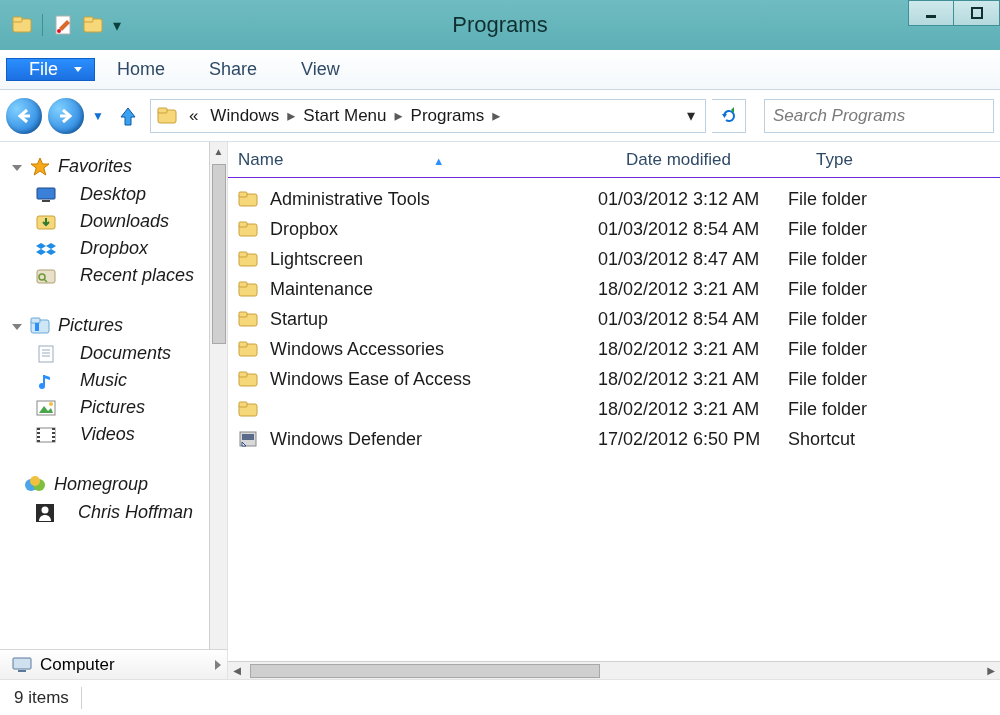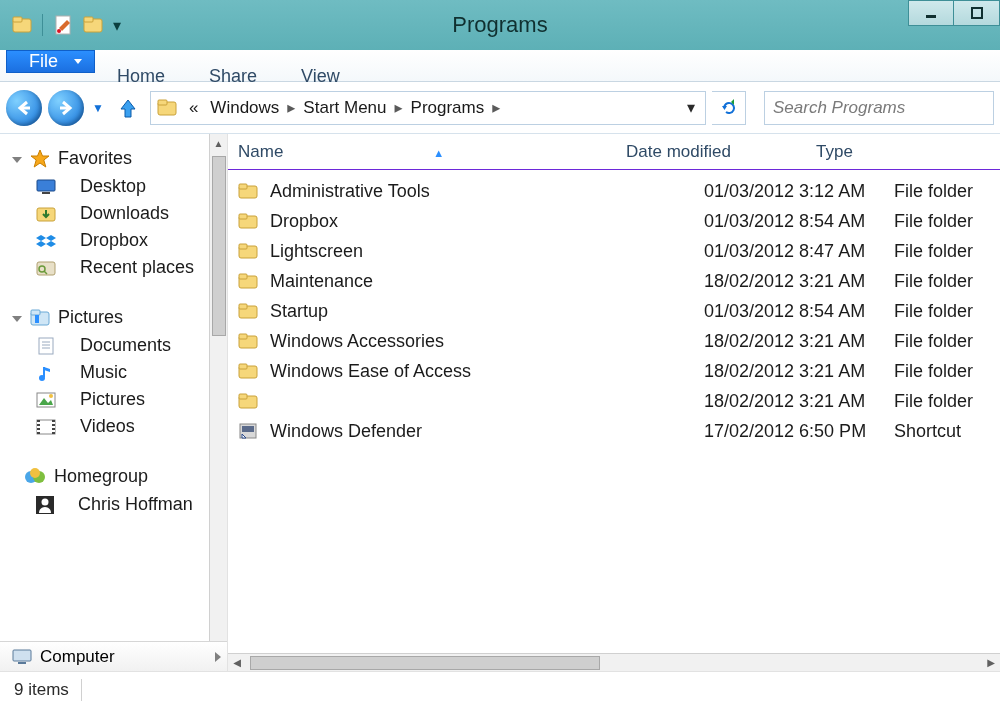--- a/index.html
+++ b/index.html
@@ -6,21 +6,21 @@
 body { width: 1000px; height: 715px; overflow: hidden; background: #fff; }
 
 
 .titlebar { height: 50px; background: linear-gradient(#6fbcc2,#5db0b6); display: flex; align-items: center; position: relative; }
 .titlebar .qat { display: flex; align-items: center; gap: 10px; padding-left: 12px; }
 .titlebar .title { position: absolute; left: 50%; transform: translateX(-50%); font-size: 22px; color: #103030; }
 .titlebar .winbtns { position:absolute; right:0; top:0; display:flex; }
 .winbtn { width:46px; height:26px; background:linear-gradient(#cfe9ec,#b4d9dd); border:1px solid #3e8f97; display:flex; align-items:center; justify-content:center; font-size:14px; }
 
 
-.ribbon { height: 32px; background: linear-gradient(#fff,#f4f8fb); border-bottom: 1px solid #c9d7e2; display:flex; align-items:flex-start; }
+.ribbon { height: 40px; background: linear-gradient(#fff,#f4f8fb); border-bottom: 1px solid #c9d7e2; display:flex; align-items:center; }
 .filetab { background: linear-gradient(#2b8fff,#1b6fe0); color:#fff; padding:0 22px; display:flex; align-items:center; font-size:18px; border:1px solid #0f5fc8; position:relative; margin-left:6px; }
 .filetab::after{content:"";position:absolute;right:12px;bottom:8px;width:0;height:0;border-left:4px solid transparent;border-right:4px solid transparent;border-top:5px solid #fff;}
 .tab { padding:16px 22px; display:flex; align-items:center; font-size:18px; color:#2f4a66; cursor:default; }
 
 
 .navrow { height: 52px; background:#fff; border-bottom:1px solid #d6e2ec; display:flex; align-items:center; padding:0 6px; gap:6px; }
 .navcircle { width:36px;height:36px;border-radius:50%; background:radial-gradient(circle at 30% 30%,#7fd0ff,#1170d8); display:flex;align-items:center;justify-content:center;color:#fff;font-size:20px; box-shadow:inset -2px -2px 4px rgba(0,0,0,.3);}
 .dropdown-caret { color:#1170d8; font-size:12px; padding:0 2px;}
 .uparrow { color:#1170d8; font-size:22px; padding:0 6px; font-weight:bold;}
 .addrbar { flex:1; height:34px; border:1px solid #bcd0e2; display:flex; align-items:center; padding-left:6px; background:#fff; }
@@ -28,21 +28,21 @@
 .crumb { padding:0 6px; font-size:17px; color:#1a1a1a; display:flex; align-items:center; height:100%;}
 .crumb-sep { color:#5a5a5a; padding:0 2px;}
 .addrbar .spacer{flex:1}
 .addrbar .drop { padding:0 10px; color:#2a2a2a;}
 .refresh { width:34px;height:34px;border:1px solid #bcd0e2;border-left:none;display:flex;align-items:center;justify-content:center;color:#1170d8;font-size:18px;font-weight:bold;}
 .searchbox { width:230px;height:34px;border:1px solid #bcd0e2; margin-left:12px; display:flex; align-items:center; padding:0 8px; color:#7a7a7a; font-size:17px; font-style:italic;}
 
 
 .main { display:flex; height: calc(715px - 50px - 40px - 52px - 36px); }
 .sidebar { width:228px; border-right:1px solid #e2e2e2; position:relative; background:#fff; display:flex;}
-.treewrap{flex:1; padding:10px 0 0 8px;}
+.treewrap{flex:1; padding:10px 0 0 8px;font-style:italic;}
 .vscroll{ width:18px; background:#f1f1f1; border-left:1px solid #d0d0d0; display:flex;flex-direction:column;align-items:center;}
 .vscroll .arrw{height:18px;display:flex;align-items:center;justify-content:center;color:#606060;font-size:10px;}
 .vscroll .thumb{flex:0 0 180px;width:14px;background:#cfcfcf;border:1px solid #a8a8a8;margin-top:4px;}
 .vscroll .track{flex:1}
 
 .grp-head{display:flex;align-items:center;gap:8px;font-size:18px;color:#1b1b1b;padding:4px 0 4px 4px;}
 .grp-head .exp{width:0;height:0;border-left:5px solid transparent;border-right:5px solid transparent;border-top:6px solid #808080; transform:translateY(1px)}
 .treeitem{display:flex;align-items:center;gap:24px;font-size:18px;color:#1b1b1b;padding:3px 0 3px 28px;}
 .grp-spacer{height:22px}
 
@@ -51,21 +51,21 @@
 .comp-row .exp{width:0;height:0;border-top:5px solid transparent;border-bottom:5px solid transparent;border-left:6px solid #808080;margin-left:auto;margin-right:6px}
 
 .content{flex:1;display:flex;flex-direction:column;position:relative}
 .cols{height:36px;border-bottom:1px solid #6d28d9;display:flex;align-items:center;font-size:17px;color:#2f4a66;padding-left:10px}
 .col-name{width:388px}
 .col-date{width:190px}
 .col-type{flex:1}
 .sortcaret{color:#2b8fff; font-size:11px; margin-left:150px}
 .filelist{flex:1;overflow:hidden;padding-top:6px}
 .filerow{display:flex;align-items:center;height:30px;padding-left:10px;font-size:18px;color:#1b1b1b}
-.filerow .c1{width:466px;display:flex;align-items:center;gap:12px}
+.filerow .c1{width:360px;display:flex;align-items:center;gap:12px}
 .filerow .c2{width:190px}
 .filerow .c3{flex:1}
 
 .hscroll{height:18px;background:#f1f1f1;border-top:1px solid #d0d0d0;display:flex;align-items:center}
 .hscroll .arrw{width:18px;display:flex;align-items:center;justify-content:center;color:#606060;font-size:10px}
 .hscroll .thumb{height:14px;background:#cfcfcf;border:1px solid #a8a8a8;width:350px;margin-left:4px}
 .hscroll .track{flex:1}
 
 
 .statusbar{height:36px;border-top:1px solid #e2e2e2;display:flex;align-items:center;padding-left:14px;font-size:17px;color:#2a2a2a}

